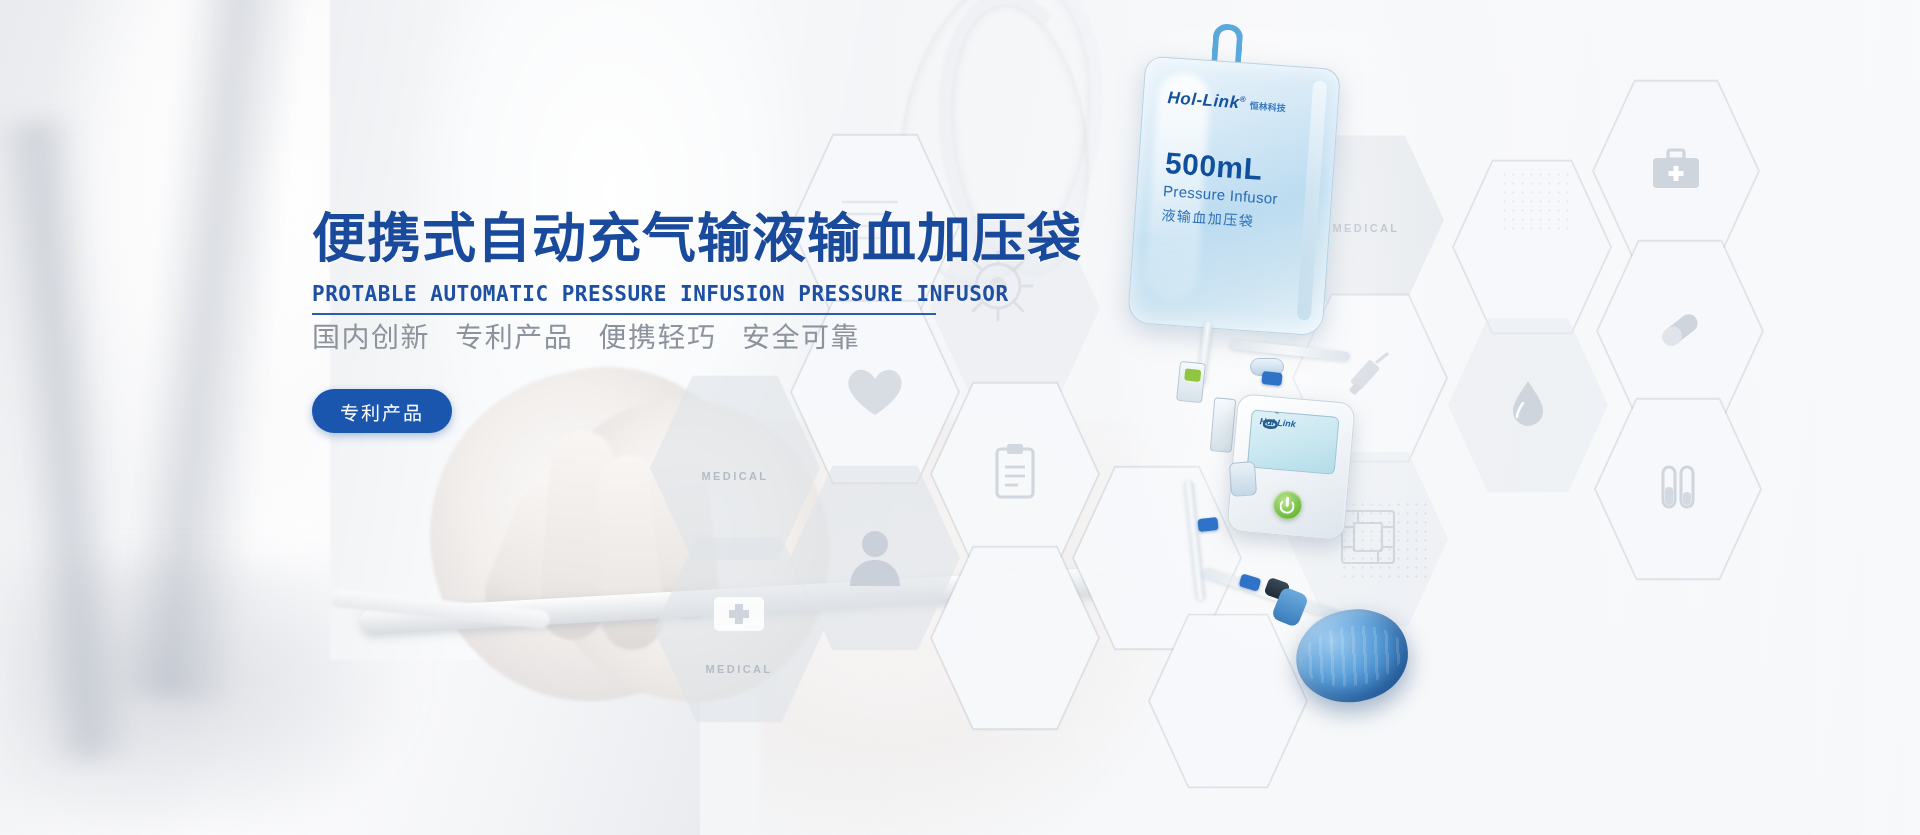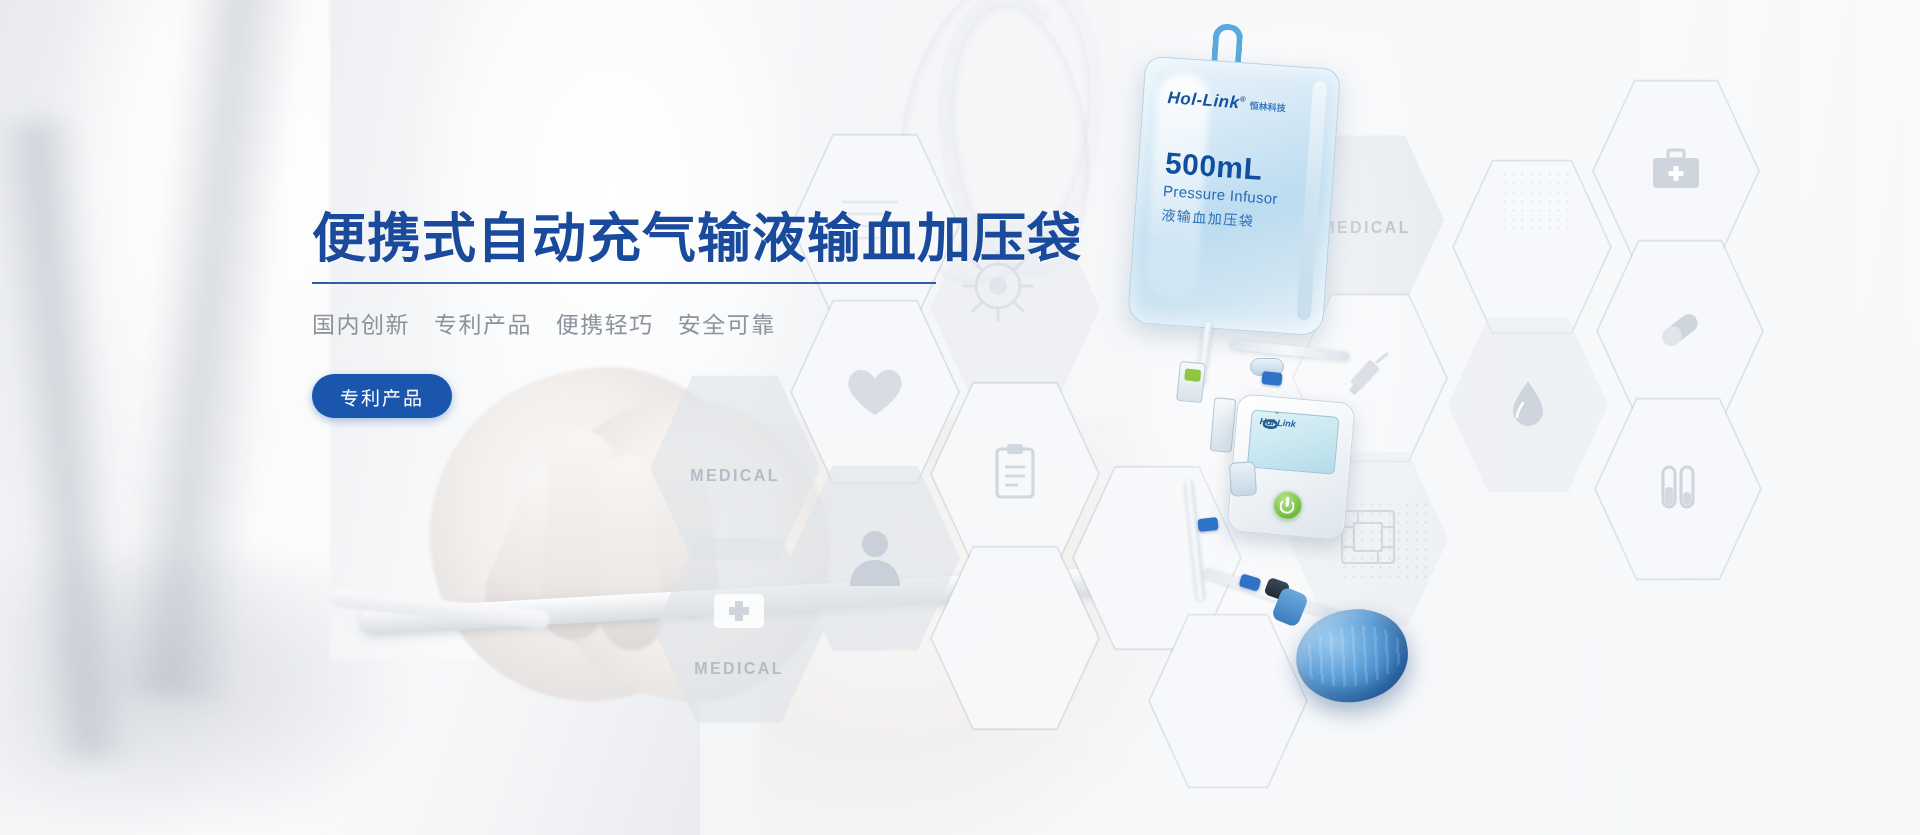--- a/index.html
+++ b/index.html
@@ -136,21 +136,21 @@
   .hex-outline::after {
     content:""; position:absolute; inset:2px;
     clip-path:polygon(25% 2%,75% 2%,100% 50%,75% 98%,25% 98%,0% 50%);
     background:rgba(248,249,251,.97);
   }
   .hex-fill { background:rgba(222,227,233,.62); }
   .hex-fill-soft { background:rgba(231,235,240,.55); }
   .hex-inner { position:relative; z-index:3; display:flex; align-items:center; justify-content:center; flex-direction:column; }
   .hex-label {
     position:relative; z-index:3;
-    font-size:16px; letter-spacing:2.4px;
+    font-size:11px; letter-spacing:2.4px;
     color:#b3bcc7; font-weight:700; margin-top:16px;
   }
   .hex-icon { position:relative; z-index:3; opacity:.85; }
 
   
   .motif { position:absolute; opacity:.5; }
   .dot-grid {
     background-image:radial-gradient(circle, rgba(150,168,196,.55) 1.2px, transparent 1.4px);
     background-size:9px 9px;
   }
@@ -163,21 +163,21 @@
     text-shadow:0 1px 2px rgba(255,255,255,.9);
   }
   .subline-wrap { margin-top:14px; width:624px; }
   .subline {
     font-family:"DejaVu Sans Mono","Liberation Mono",monospace;
     font-size:21px; font-weight:700; letter-spacing:.5px;
     color:#1d4fa3; white-space:nowrap;
   }
   .subline-rule { margin-top:7px; height:2px; background:#2b5dae; width:624px; }
   .features {
-    margin-top:22px; font-size:23px; letter-spacing:1.5px;
+    font-size:28px; letter-spacing:1.5px;
     color:#8d939c; white-space:nowrap;
   }
   .features span + span { margin-left:16px; }
   .cta {
     margin-top:34px;
     display:inline-flex; align-items:center; justify-content:center;
     width:140px; height:44px;
     background:#1a55ae; color:#ffffff;
     border-radius:24px; border:none; cursor:pointer;
     font-size:19px; letter-spacing:2px;
@@ -530,20 +530,21 @@
 
     <div class="motif dot-grid" style="left:1340px;top:500px;width:88px;height:80px;opacity:.35"></div>
     <div class="motif dot-grid" style="left:1500px;top:170px;width:70px;height:64px;opacity:.28"></div>
   </div>
 
   <div class="copy">
 
     <h1 class="headline">便携式自动充气输液输血加压袋</h1>
 
     <div class="subline-wrap">
+      <div class="subline">PROTABLE AUTOMATIC PRESSURE INFUSION PRESSURE INFUSOR</div>
       <div class="subline-rule"></div>
     </div>
 
     <div class="features">
       <span>国内创新</span>
       <span>专利产品</span>
       <span>便携轻巧</span>
       <span>安全可靠</span>
     </div>
 

